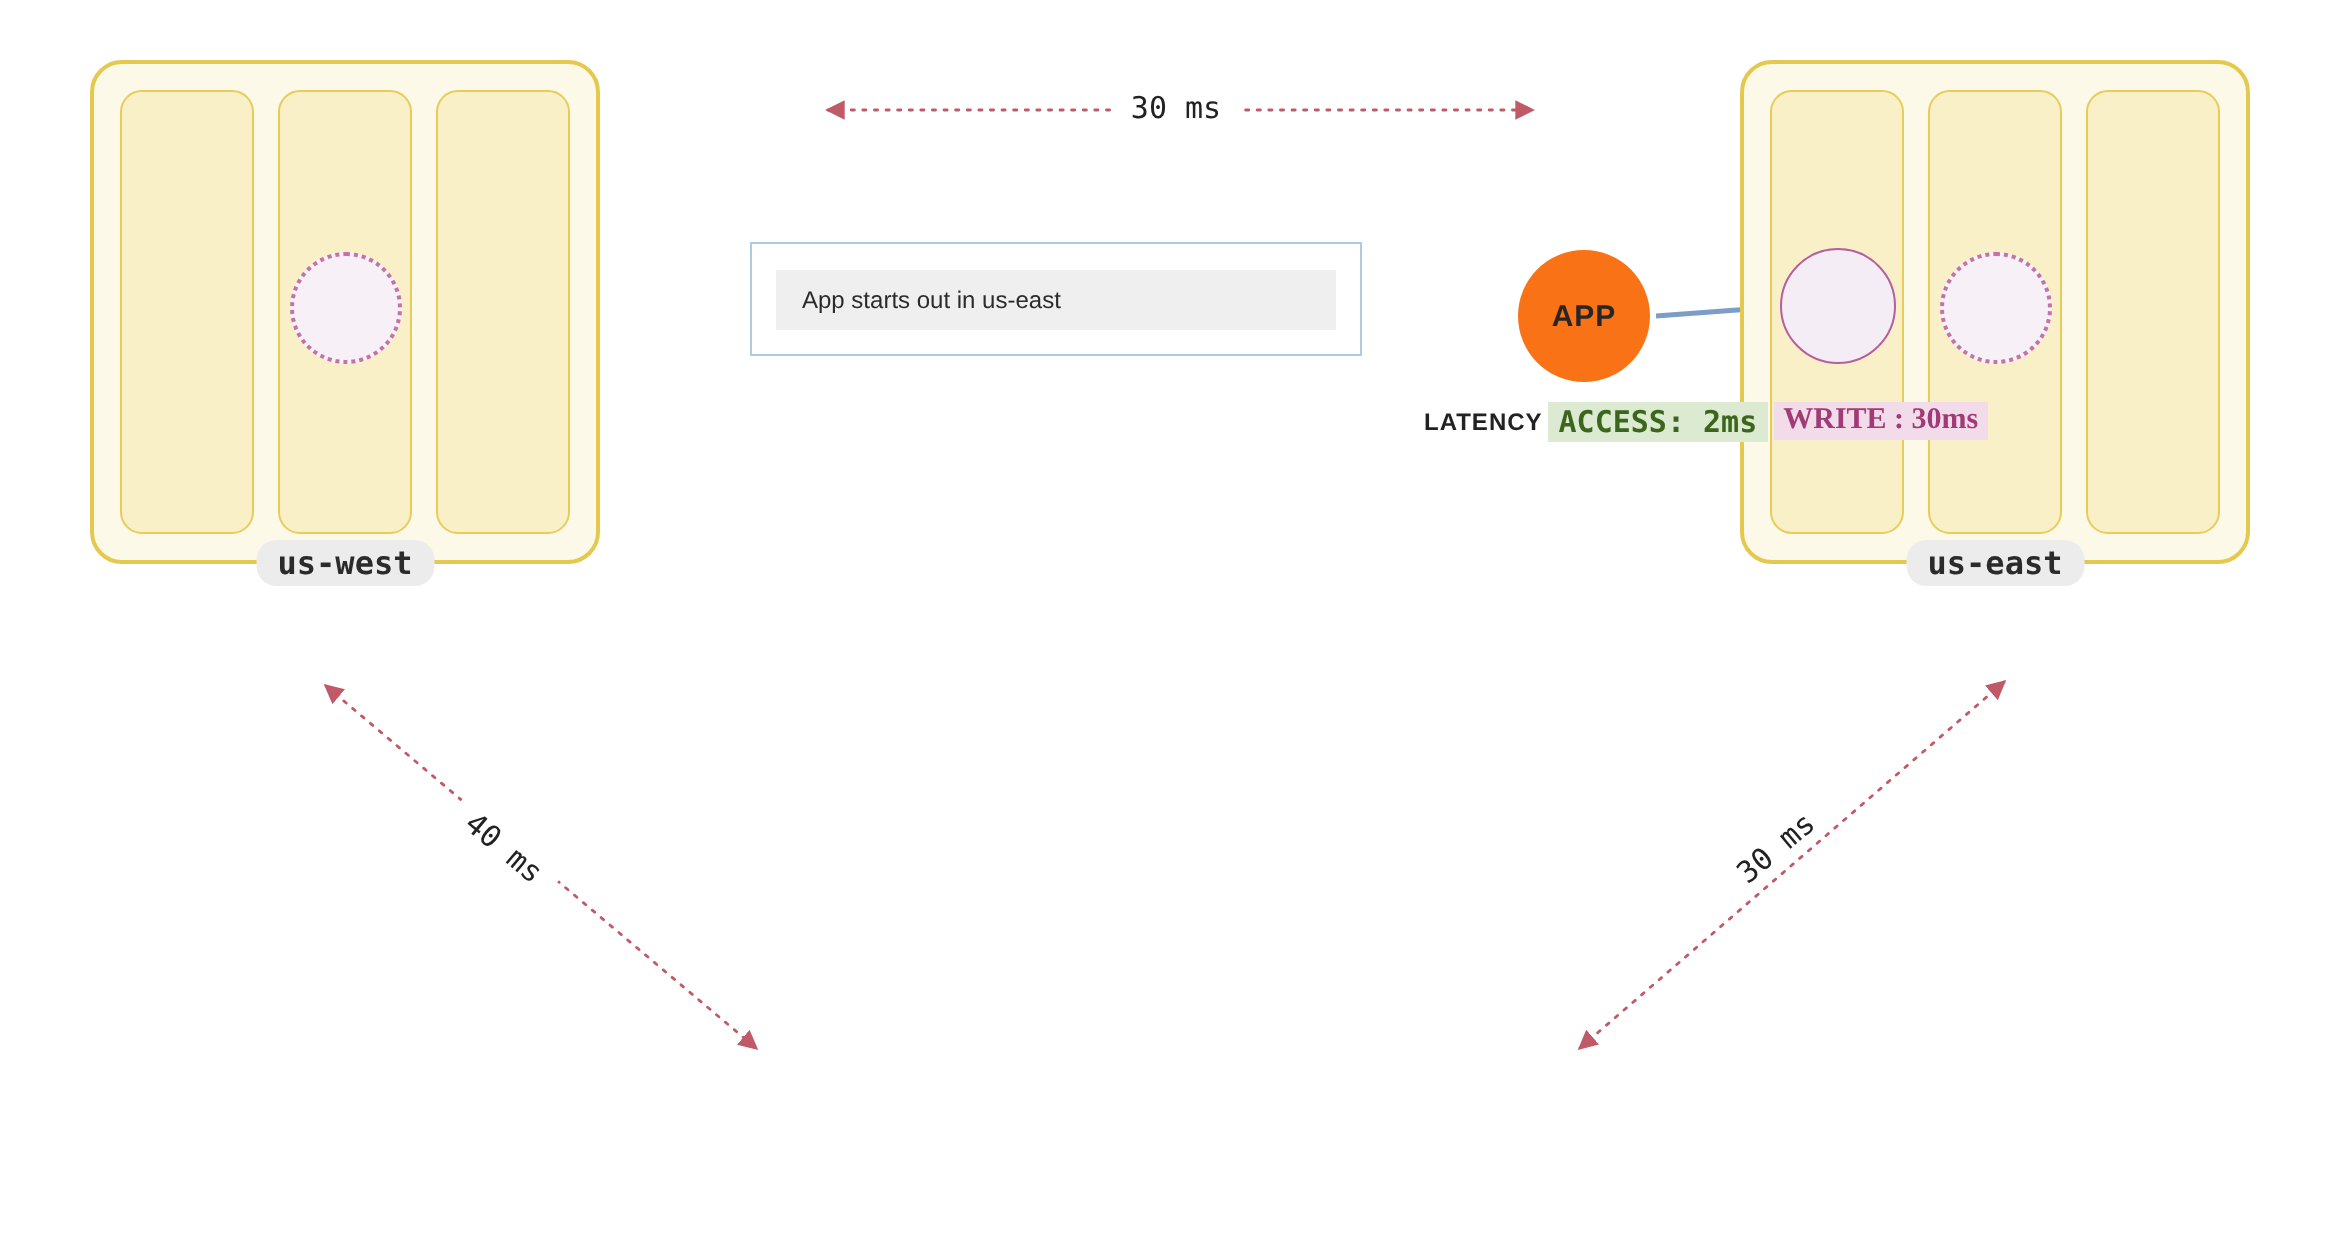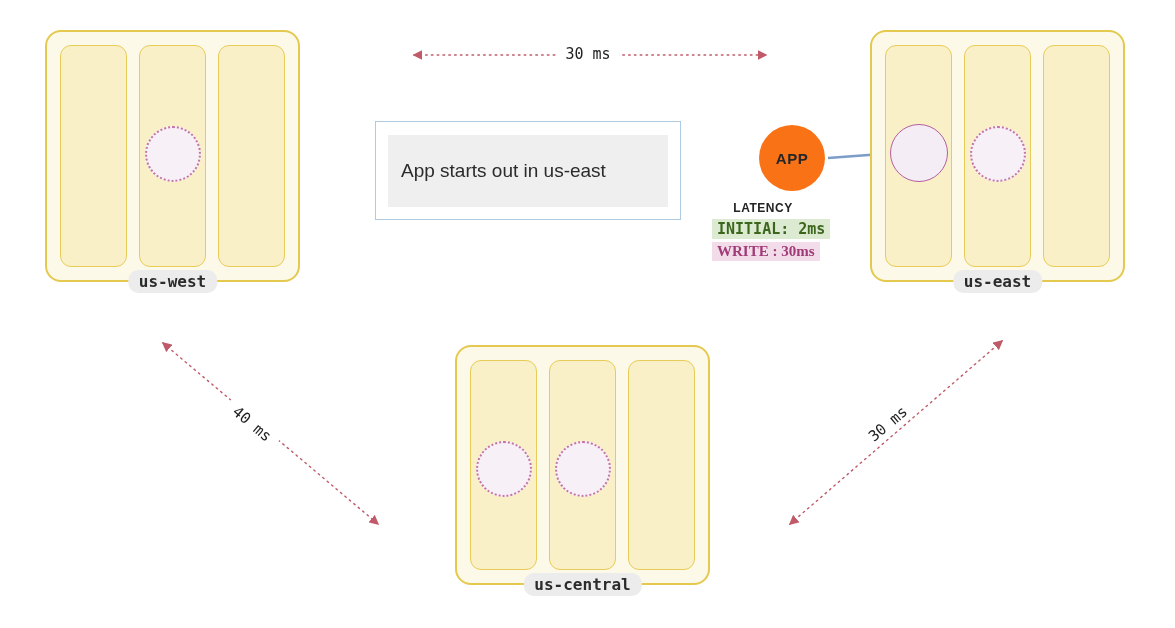--- a/index.html
+++ b/index.html
@@ -101,22 +101,22 @@
     font-weight: bold;
     font-size: 27px;
     letter-spacing: 2px;
     color: #1e3a5f;
     padding-left: 10px;
     margin-bottom: 12px;
     white-space: nowrap;
   }
   .title-box .subtitle {
     background: #efefef;
-    padding: 25px 13px;
-    font-size: 19px;
+    padding: 8px 13px;
+    font-size: 12px;
     color: #2b2b2b;
     white-space: nowrap;
   }
 
   
   .app-node {
     position: absolute;
     left: 759px; top: 125px;
     width: 66px; height: 66px;
     border-radius: 50%;
@@ -129,21 +129,20 @@
     color: #262626;
     letter-spacing: 0.5px;
   }
 
   
   .legend {
     position: absolute;
     left: 712px; top: 201px;
     width: 102px;
     display: flex;
-    flex-direction: column;
     gap: 3px;
     align-items: flex-start;
   }
   .legend-title {
     align-self: center;
     font-size: 12px;
     font-weight: bold;
     letter-spacing: 0.5px;
     color: #222222;
     margin-bottom: 1px;
@@ -205,42 +204,32 @@
 
   <div class="region region-west">
     <div class="zone"></div>
     <div class="zone">
       <div class="replica-dotted"></div>
     </div>
     <div class="zone"></div>
     <div class="region-label">us-west</div>
   </div>
 
-  <div class="region region-central">
-    <div class="zone">
-      <div class="replica-dotted"></div>
-    </div>
-    <div class="zone">
-      <div class="replica-dotted"></div>
-    </div>
-    <div class="zone"></div>
-    <div class="region-label">us-central</div>
-  </div>
 
   <div class="title-box">
     <div class="subtitle">App starts out in us-east</div>
   </div>
 
   <div class="app-node">
     <span>APP</span>
   </div>
 
   <div class="legend">
     <div class="legend-title">LATENCY</div>
-    <div class="badge badge-access">INITIAL: 2ms</div>
+    <div class="badge badge-access">ACCESS: 2ms</div>
     <div class="badge badge-write">WRITE : 30ms</div>
   </div>
 
   <div class="link-label label-we">30 ms</div>
   <div class="link-label label-wc">40 ms</div>
   <div class="link-label label-ec">30 ms</div>
 
 </div>
 
 </body></html>

